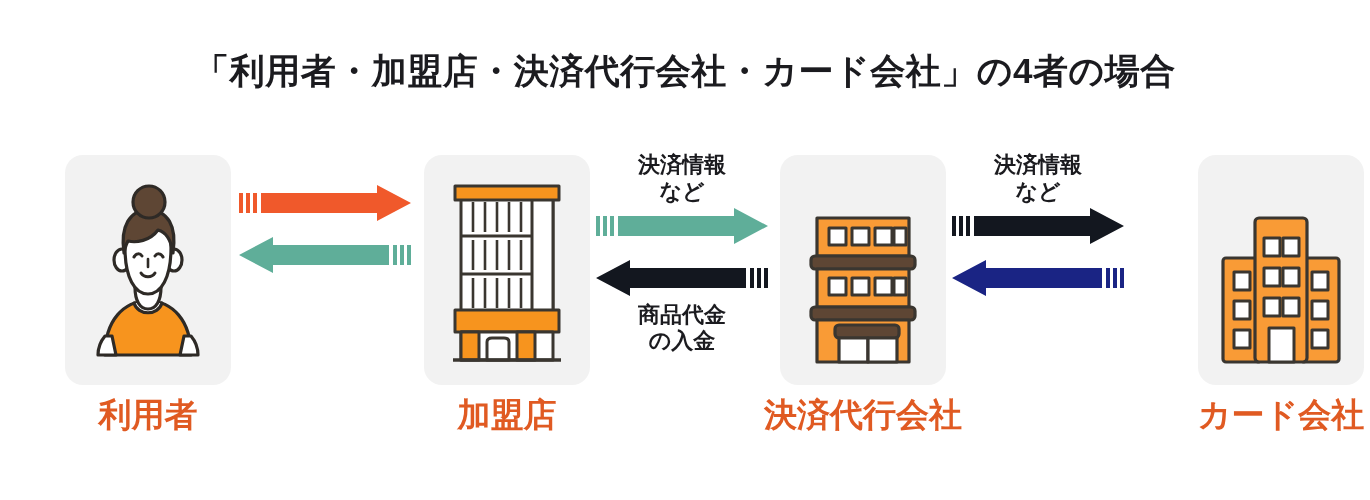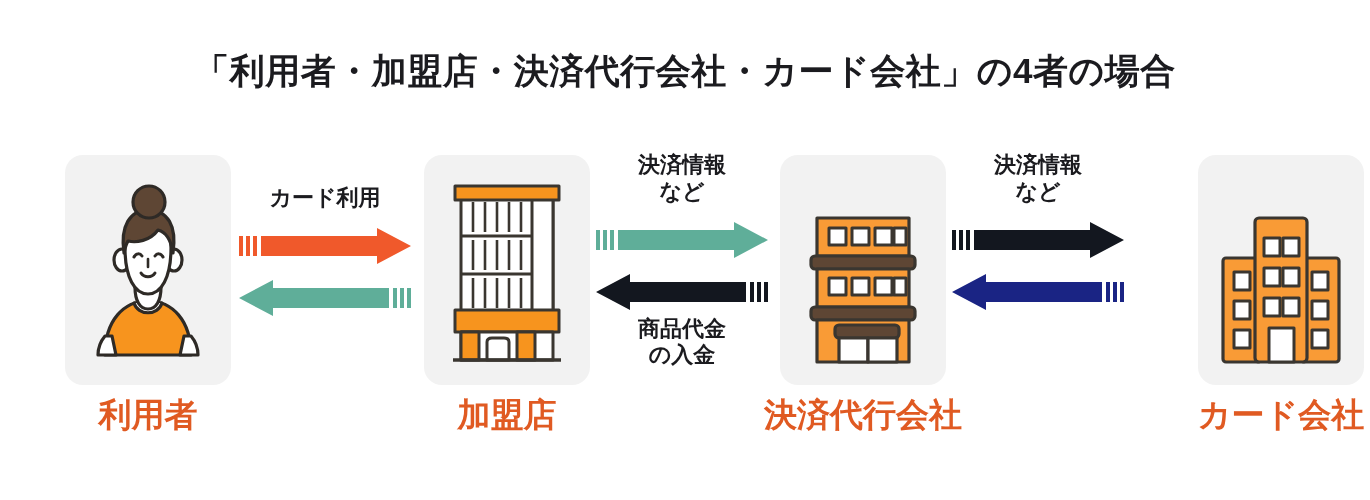--- a/index.html
+++ b/index.html
@@ -83,21 +83,21 @@
   #flow-2 { left: 948px; top: 152px; }
 
   .flow-label {
     text-align: center;
     font-size: 22px;
     font-weight: bold;
     color: #1b1b1f;
     line-height: 1.22;
     white-space: pre-line;
   }
-  .flow-label.top { margin-bottom: 16px; }
+  .flow-label.top { margin-bottom: 2px; }
   .flow-label.bottom { margin-top: 6px; }
 
   .arrow-svg {
     display: block;
     width: 172px;
     height: 36px;
     margin: 0 auto;
   }
   .arrow-gap { height: 16px; }
 </style>
@@ -257,21 +257,20 @@
           </g>
 
           <rect x="58" y="158" width="25" height="34" fill="#ffffff" stroke-width="3"></rect>
         </g>
       </svg>
     </div>
     <div class="entity-label">カード会社</div>
   </div>
 
   <div class="flow" id="flow-0">
-    <div class="flow-label top">カード利用</div>
     <svg class="arrow-svg" viewBox="0 0 172 36">
       <g fill="#f0592b">
         <rect x="0" y="8" width="4" height="20"></rect>
         <rect x="7" y="8" width="4" height="20"></rect>
         <rect x="14" y="8" width="4" height="20"></rect>
         <path d="M22 8 H138 V0 L172 18 L138 36 V28 H22 Z"></path>
       </g>
     </svg>
     <div class="arrow-gap"></div>
     <svg class="arrow-svg" viewBox="0 0 172 36">

